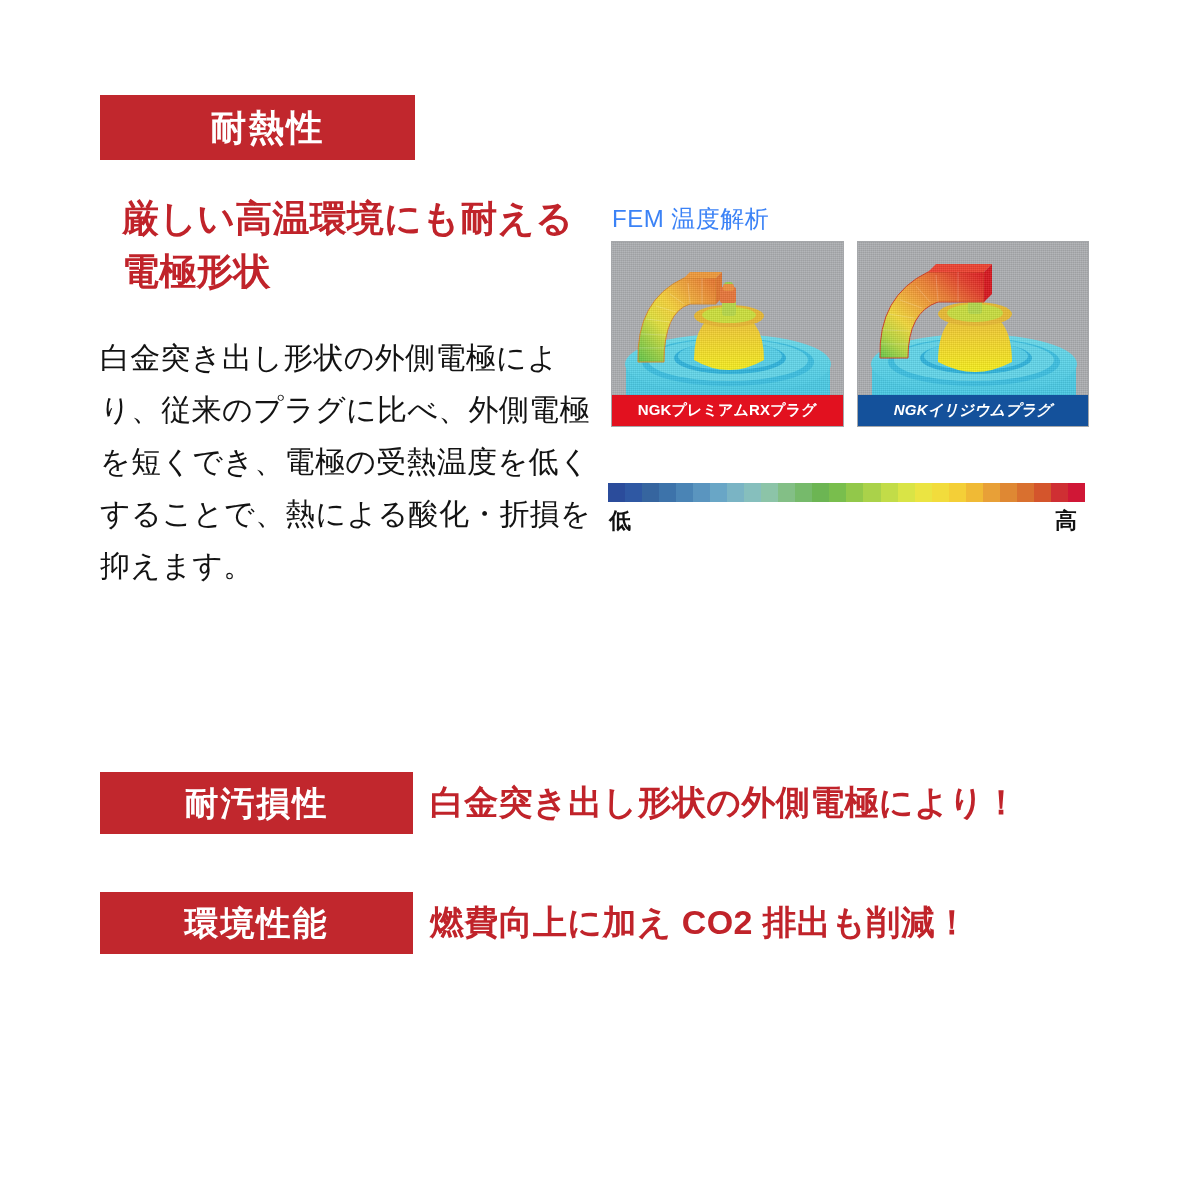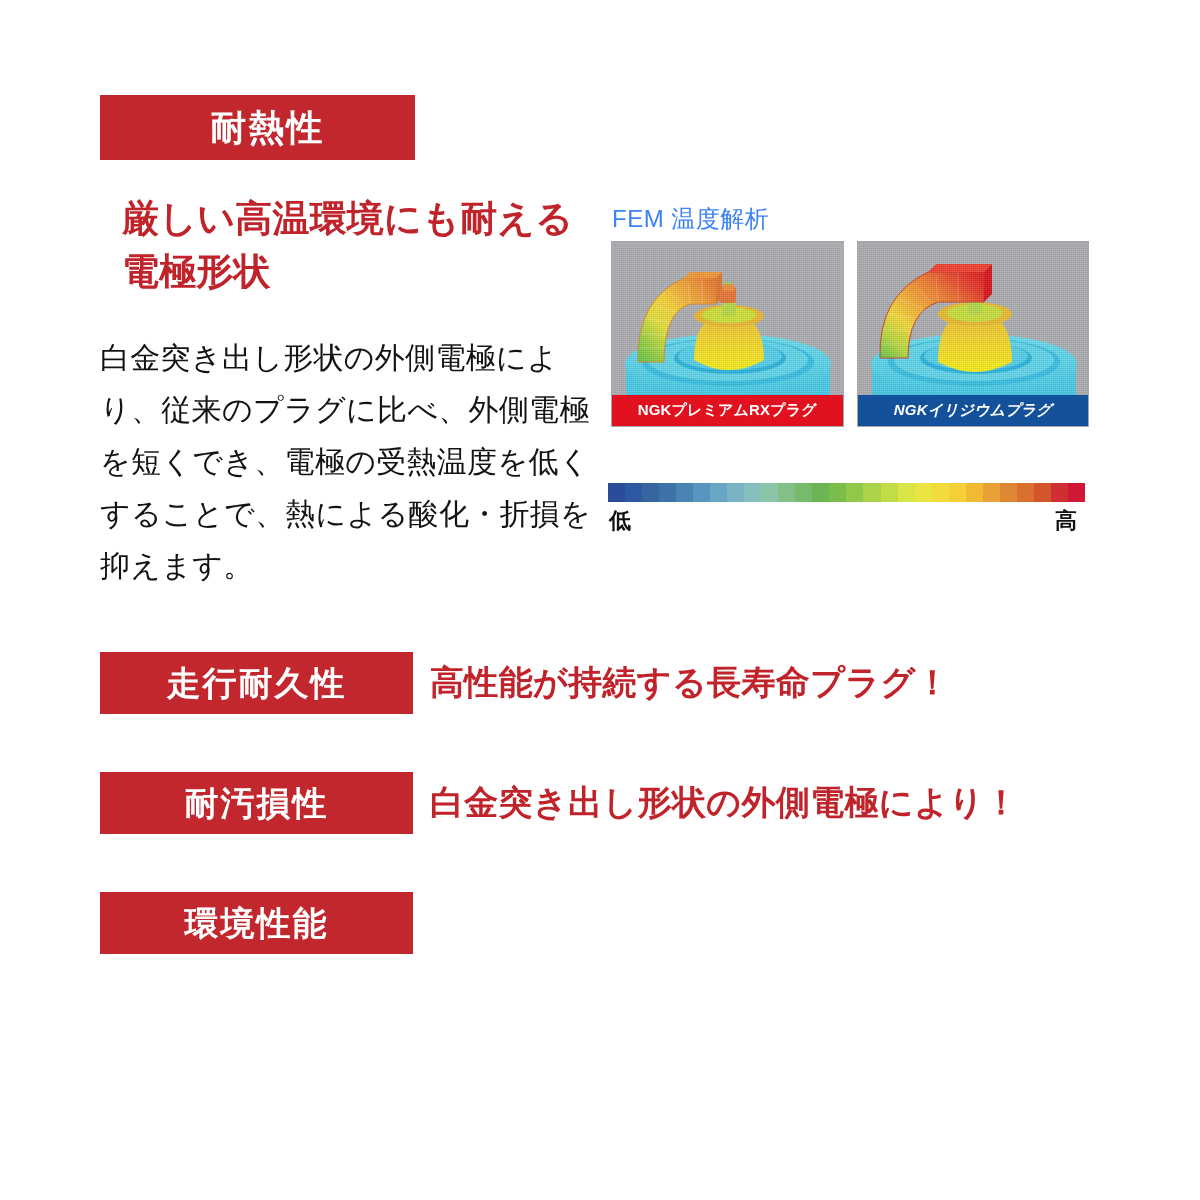--- a/index.html
+++ b/index.html
@@ -318,27 +318,24 @@
       <i style="background: rgb(232, 160, 55);"></i>
       <i style="background: rgb(223, 136, 51);"></i>
       <i style="background: rgb(217, 112, 47);"></i>
       <i style="background: rgb(212, 85, 44);"></i>
       <i style="background: rgb(207, 47, 51);"></i>
       <i style="background: rgb(208, 23, 54);"></i>
     </div>
   <div id="scale-low">低</div>
   <div id="scale-high">高</div>
 
-  <div class="feature-row" id="row-0">
-    <div class="badge">走行耐久性</div>
-    <div class="feature-text">高性能が持続する長寿命プラグ！</div>
-  </div>
 
   <div class="feature-row" id="row-1">
     <div class="badge">耐汚損性</div>
     <div class="feature-text">白金突き出し形状の外側電極により！</div>
   </div>
 
   <div class="feature-row" id="row-2">
     <div class="badge">環境性能</div>
+    <div class="feature-text">燃費向上に加え CO2 排出も削減！</div>
   </div>
 
 </div>
 
 </body></html>

